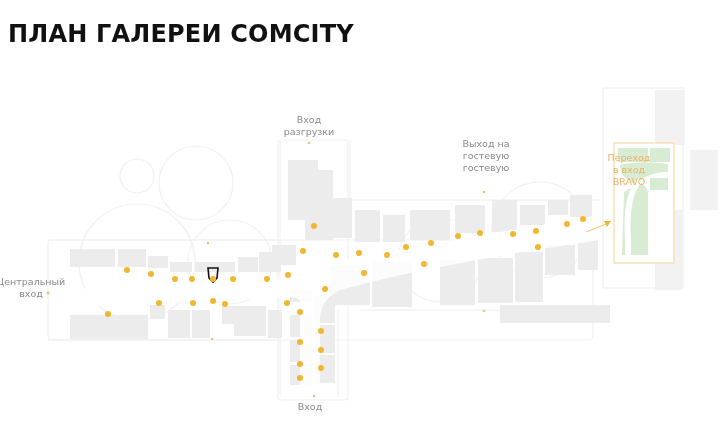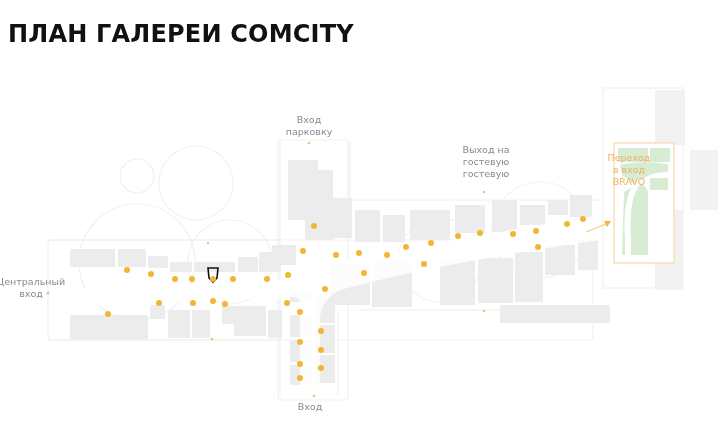--- a/index.html
+++ b/index.html
@@ -180,24 +180,24 @@
         <circle cx="321" cy="350" r="3" fill="#f2b632"></circle>
         <circle cx="300" cy="342" r="3" fill="#f2b632"></circle>
         <circle cx="300" cy="364" r="3" fill="#f2b632"></circle>
         <circle cx="321" cy="368" r="3" fill="#f2b632"></circle>
         <circle cx="300" cy="378" r="3" fill="#f2b632"></circle>
       </g>
   </svg>
 
   <div class="label" style="left:283px; top:114px; width:52px;">
     <span>Вход</span>
-    <span>парковку</span>
-  </div>
-
-  <div class="label" style="left:455px; top:144px; width:62px;">
+    <span>разгрузки</span>
+  </div>
+
+  <div class="label" style="left:455px; top:138px; width:62px;">
     <span>Выход на</span>
     <span>гостевую</span>
     <span>гостевую</span>
   </div>
 
   <div class="label accent" style="left:558px; top:152px; width:54px;margin-left:44px;">
     <span>Переход</span>
     <span>в вход</span>
     <span>BRAVO</span>
   </div>

